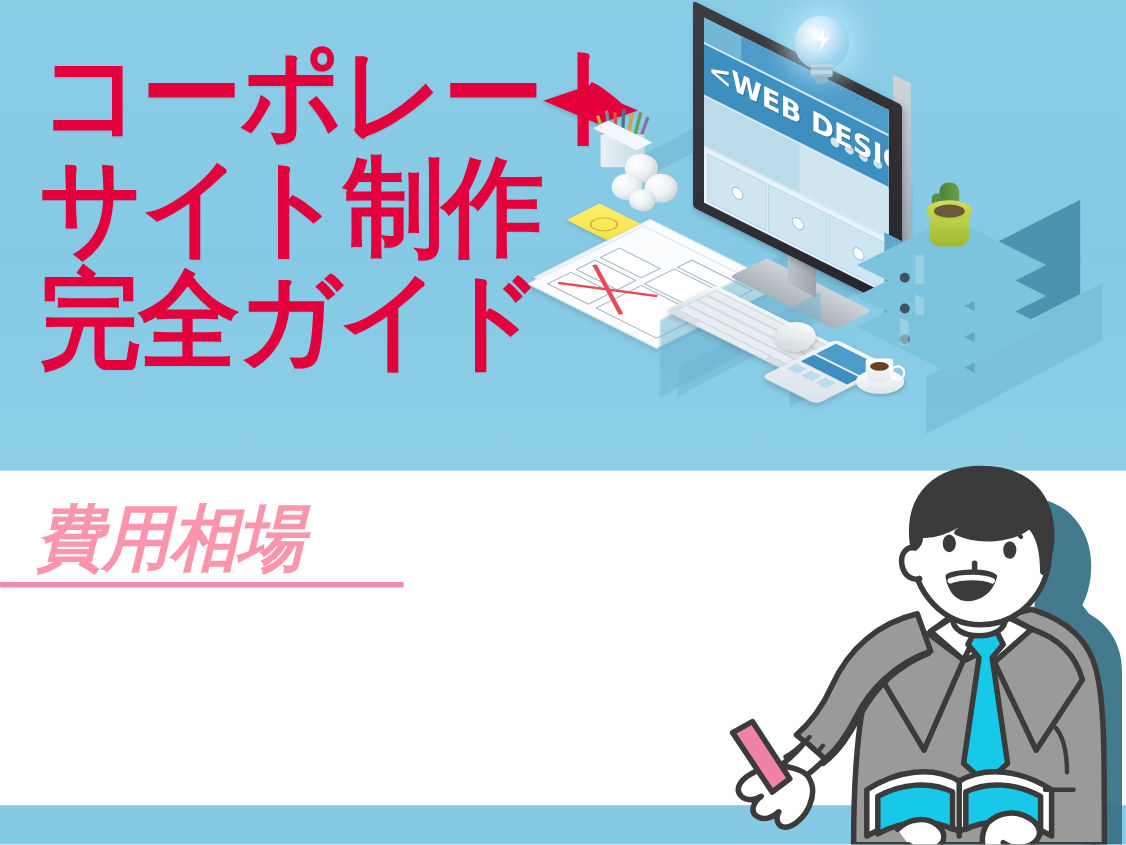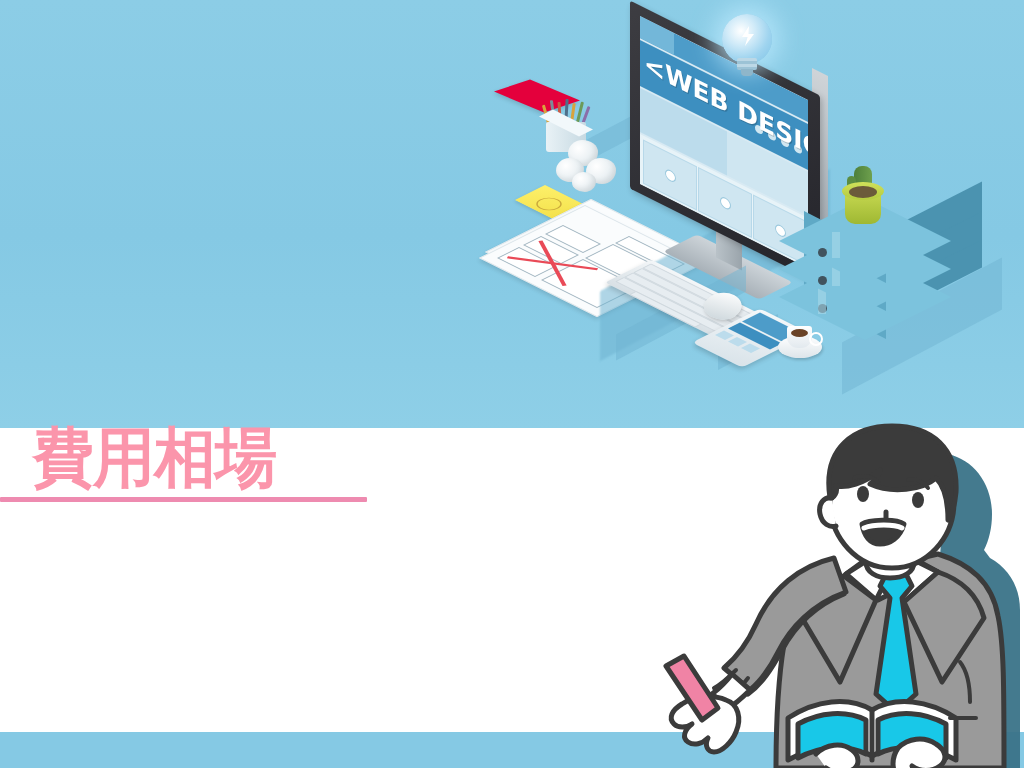--- a/index.html
+++ b/index.html
@@ -28,21 +28,21 @@
     white-space:nowrap;
     transform:scaleY(1.06);
     transform-origin:left top;
     text-shadow:0 1px 0 rgba(0,0,0,0.05);
   }
   .hl-1{font-size:92px;}
   .hl-2{font-size:92px;margin-top:14px;}
   .hl-3{font-size:92px;margin-top:14px;}
 
   
-  .pinklist{position:absolute;left:32px;top:424px;z-index:30;}
+  .pinklist{position:absolute;left:32px;top:456px;z-index:30;font-style:italic;}
   .pl-row{position:relative;margin-bottom:10px;}
   .pl-text{
     color:#fb95ab;
     font-weight:900;
     font-family:"DejaVu Sans","Liberation Sans",sans-serif;
     font-size:62px;
     line-height:1.02;
     letter-spacing:-1px;
     white-space:nowrap;
     transform:scaleY(1.05);
@@ -322,20 +322,25 @@
     </div>
 
     <div class="pot">
       <div class="cactus"></div>
       <div class="p-body"></div>
       <div class="p-top"></div>
       <div class="soil"></div>
     </div>
   </div>
 
+  <div class="headline">
+    <div class="hl-line hl-1">コーポレート</div>
+    <div class="hl-line hl-2">サイト制作</div>
+    <div class="hl-line hl-3">完全ガイド</div>
+  </div>
 
   <div class="pinklist">
     <div class="pl-row">
       <span class="pl-text">費用相場</span>
       <span class="pl-rule r1"></span>
     </div>
   </div>
 
   <div class="person">
     <svg viewBox="0 0 394 350" width="394" height="350" xmlns="http://www.w3.org/2000/svg">

